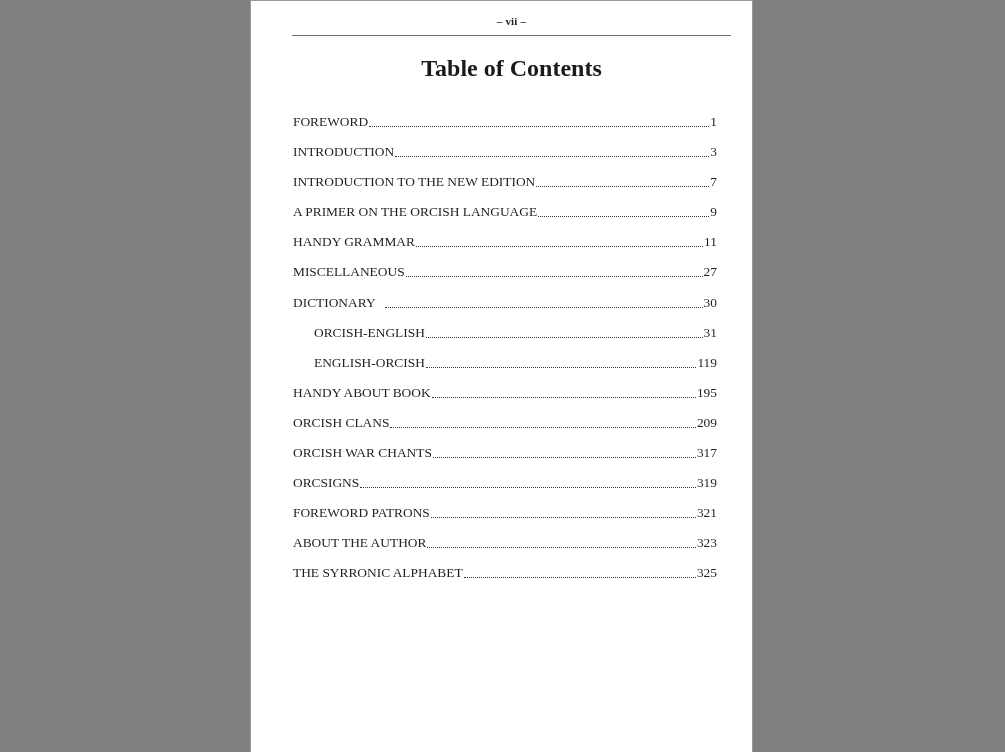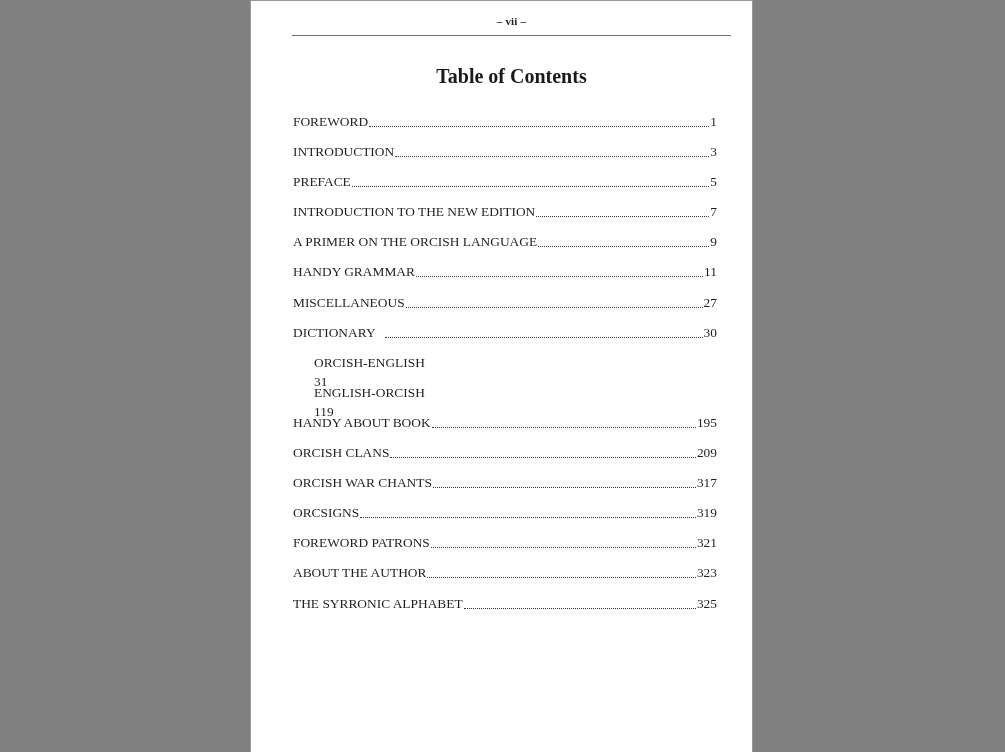--- a/index.html
+++ b/index.html
@@ -41,46 +41,46 @@
       position: absolute;
       left: 41px;
       top: 34px;
       width: 439px;
       height: 0;
       border-top: 1px solid #6e6e6e;
     }
     .title {
       position: absolute;
       left: 0;
-      top: 64px;
+      top: 54px;
       width: 521px;
       text-align: center;
       font-family: "Liberation Serif", serif;
       font-weight: bold;
-      font-size: 20px;
+      font-size: 24px;
       color: #1a1a1a;
     }
     .toc {
       position: absolute;
       left: 42px;
       top: 112px;
       width: 424px;
       text-align: right;
     }
     .toc-row {
       position: relative;
       height: 30.1px;
       display: flex;
       align-items: flex-start;
       font-family: "Liberation Serif", serif;
       font-size: 13.4px;
       color: #1e1e1e;
       line-height: 18px;
     }
-    .toc-row.indent { padding-left: 21px; flex-direction: column; }
+    .toc-row.indent { padding-left: 21px; }
     .toc-label { white-space: nowrap; flex: 0 0 auto; }
     .toc-leader {
       flex: 1 1 auto;
       margin: 0 1px;
       height: 13px;
       border-bottom: 1px dotted #333;
     }
     .toc-leader.gap { margin-left: 9px; }
     .toc-page { white-space: nowrap; flex: 0 0 auto; }
   </style>
@@ -96,25 +96,20 @@
     <div class="toc">
       <div class="toc-row">
           <span class="toc-label">FOREWORD</span>
           <span class="toc-leader"></span>
           <span class="toc-page">1</span>
         </div>
       <div class="toc-row">
           <span class="toc-label">INTRODUCTION</span>
           <span class="toc-leader"></span>
           <span class="toc-page">3</span>
-        </div>
-      <div class="toc-row">
-          <span class="toc-label">PREFACE</span>
-          <span class="toc-leader"></span>
-          <span class="toc-page">5</span>
         </div>
       <div class="toc-row">
           <span class="toc-label">INTRODUCTION TO THE NEW EDITION</span>
           <span class="toc-leader"></span>
           <span class="toc-page">7</span>
         </div>
       <div class="toc-row">
           <span class="toc-label">A PRIMER ON THE ORCISH LANGUAGE</span>
           <span class="toc-leader"></span>
           <span class="toc-page">9</span>

